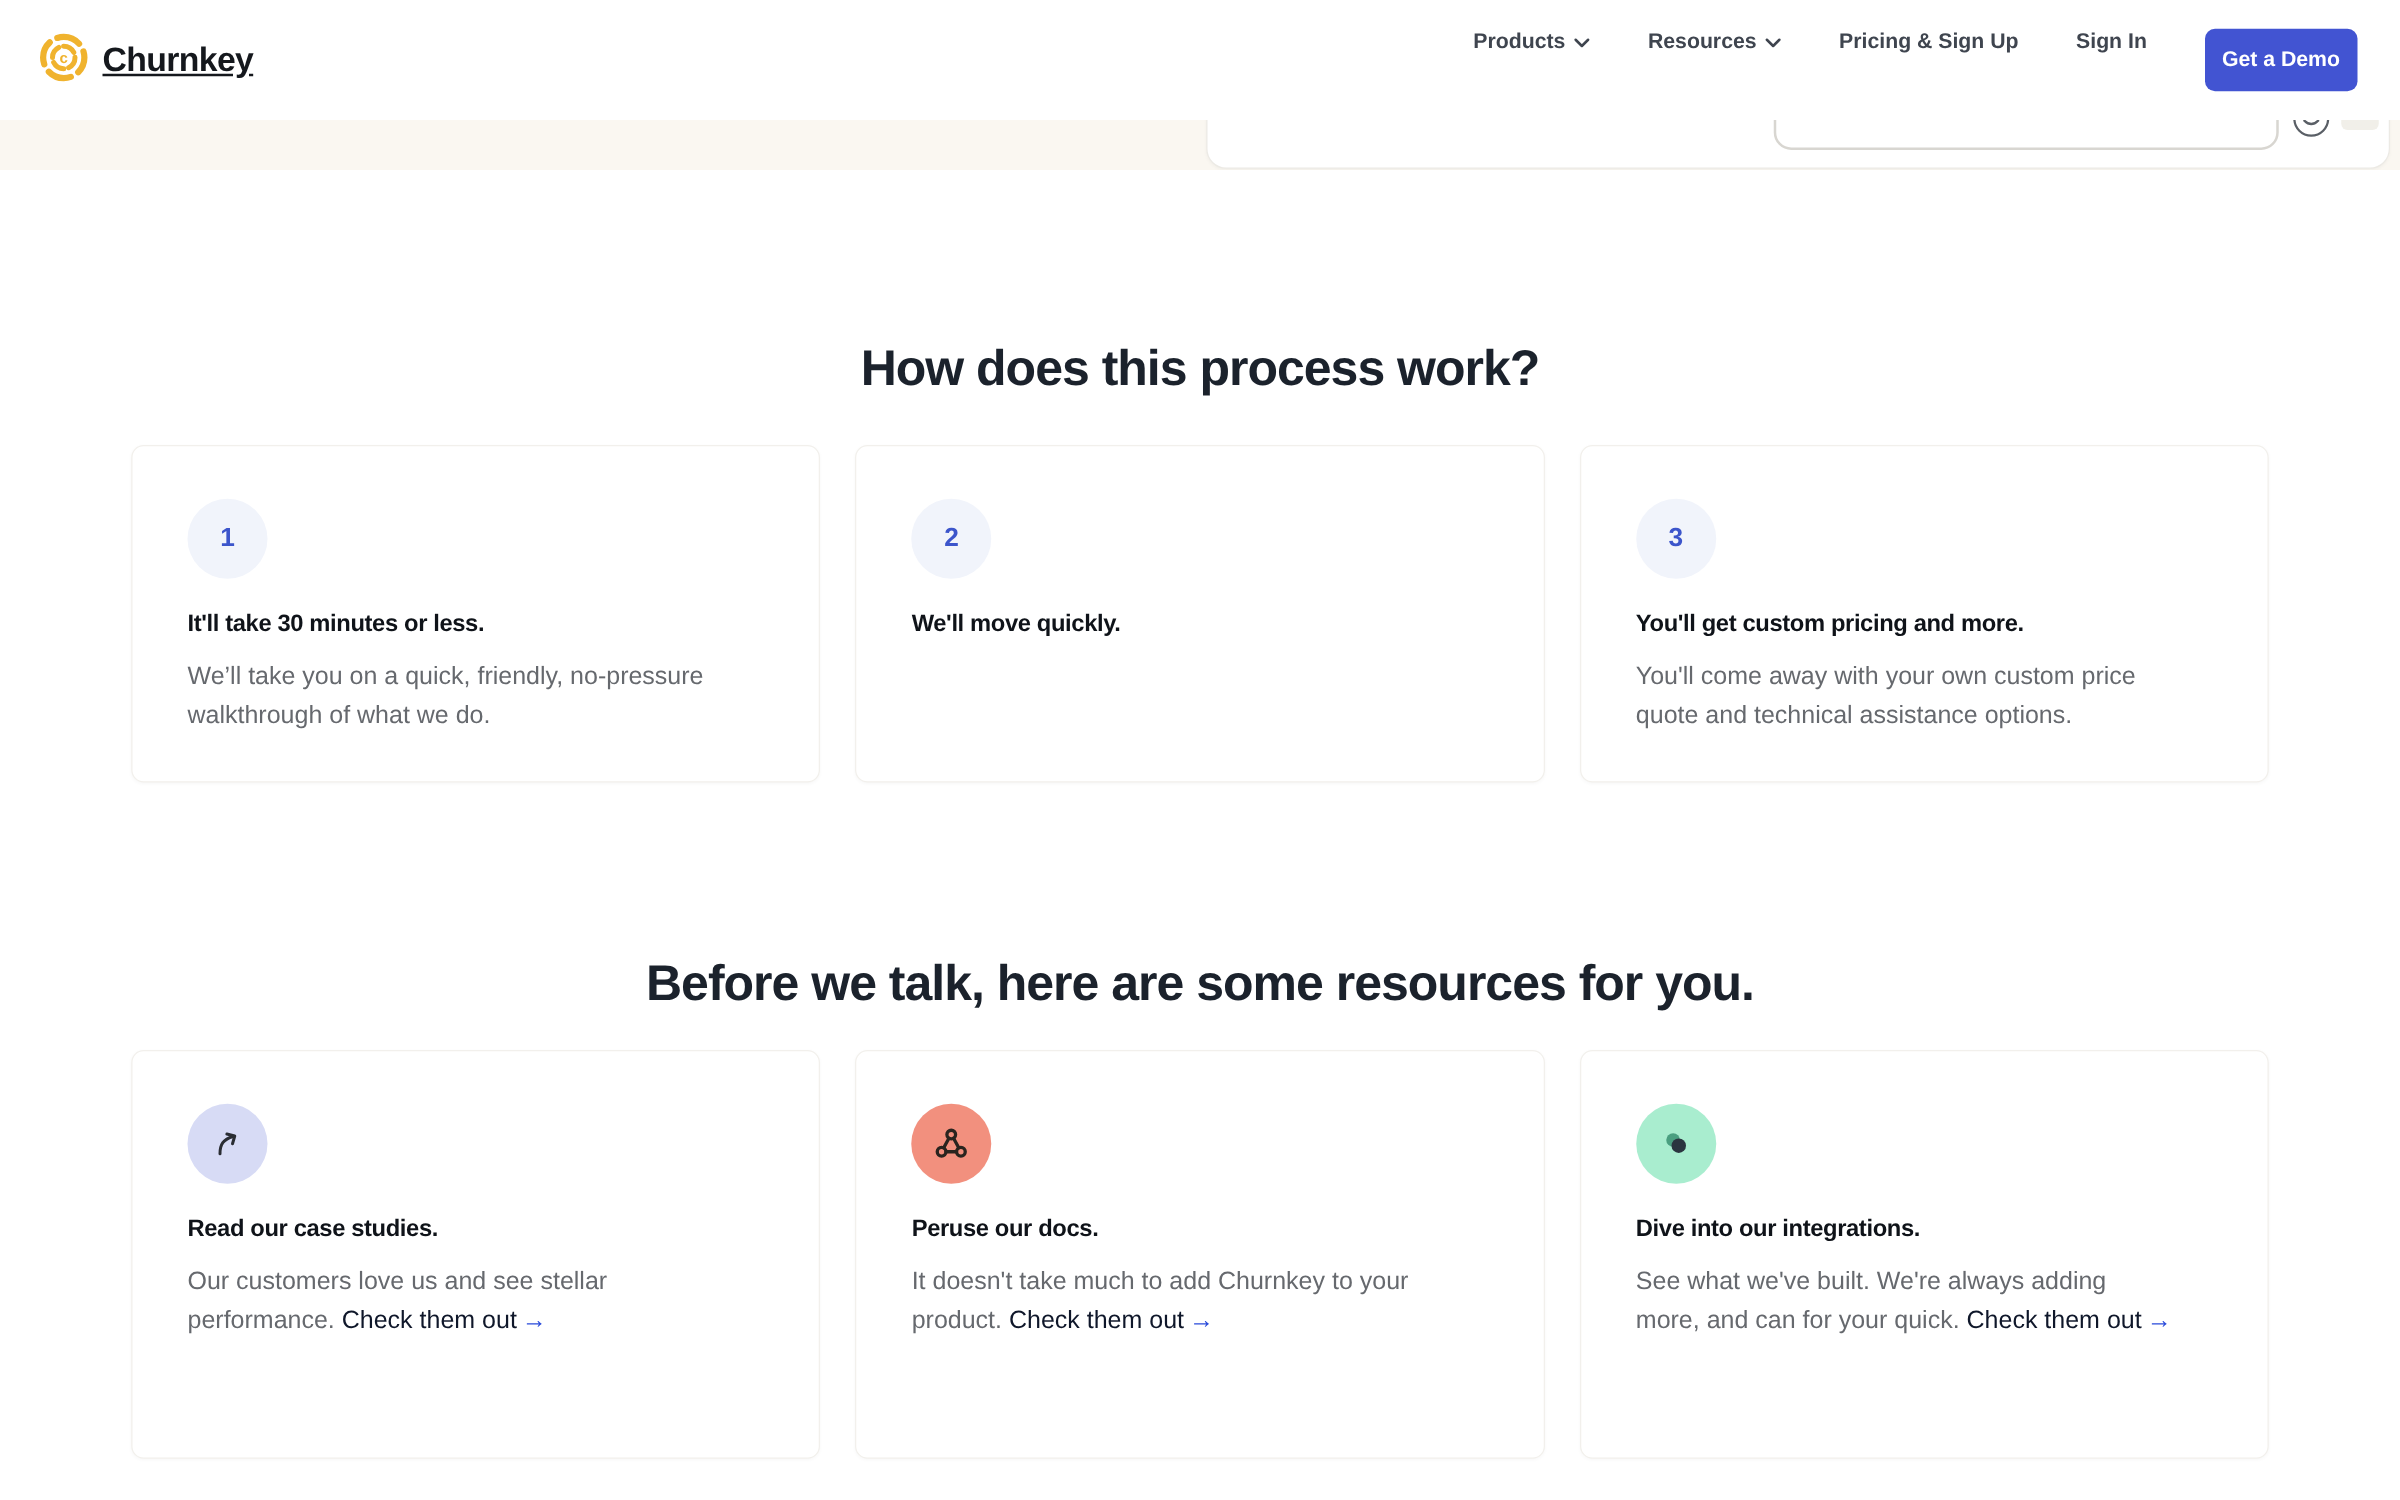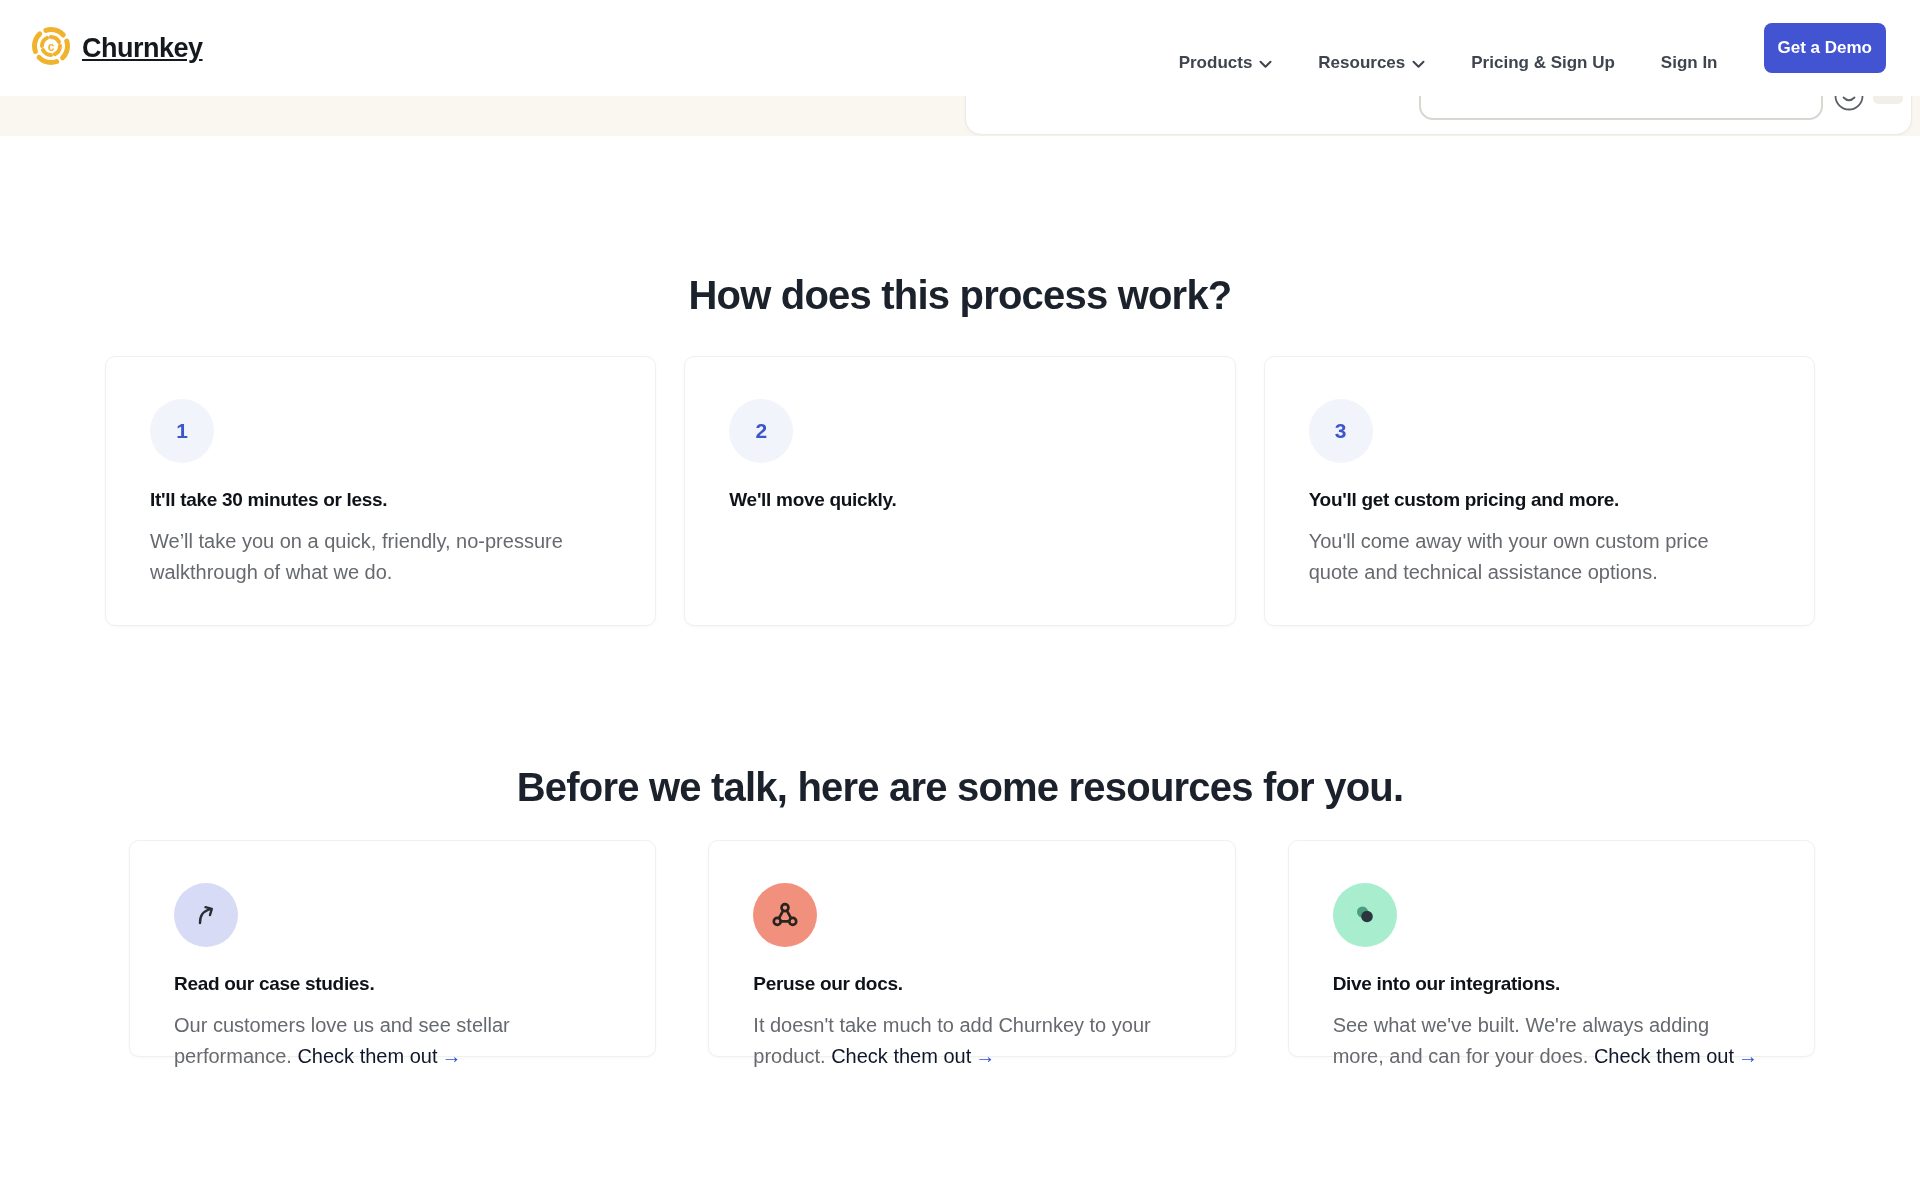--- a/index.html
+++ b/index.html
@@ -4,21 +4,21 @@
 <style>
   * { margin:0; padding:0; box-sizing:border-box; }
   html,body { width:1920px; height:1200px; background:#ffffff;
     font-family:"Liberation Sans", sans-serif; overflow:hidden; }
 
   
   .navbar { height:96px; background:#ffffff; display:flex; align-items:center;
     padding:0 34px 0 30px; position:relative; z-index:5; }
   .brand { display:flex; align-items:center; gap:10px; cursor:pointer; }
   .brand-name { font-size:27px; font-weight:800; color:#15181d; letter-spacing:-0.5px;text-decoration:underline; }
-  .nav-links { margin-left:auto; display:flex; align-items:flex-end; gap:46px; }
+  .nav-links { margin-left:auto; display:flex; align-items:flex-start; gap:46px; }
   .nav-item { display:flex; align-items:center; gap:7px; font-size:17px; font-weight:700;
     color:#3f454f; cursor:pointer; white-space:nowrap; }
   .chev { margin-top:2px; }
   .cta-btn { background:#4254d2; color:#ffffff; font-size:17px; font-weight:700;
     border:none; border-radius:8px; padding:15px 14px; cursor:pointer;
     font-family:"Liberation Sans", sans-serif; }
 
   
   .band { position:relative; height:40px; background:#faf7f1; overflow:hidden; }
   .form-card { position:absolute; top:-82px; left:965px; width:947px; height:121px;
@@ -35,21 +35,21 @@
   .content { width:1710px; margin:0 auto; }
   .section-title { font-size:40px; font-weight:800; color:#1b222c; text-align:center;
     letter-spacing:-0.8px; }
   .title-process { margin:137px 0 38px; }
   .title-resources { margin:139px 0 30px; }
 
   .card-row { display:flex; gap:28px; }
   .card { flex:1; background:#ffffff; border:1px solid #f2f0ec; border-radius:10px;
     box-shadow:0 1px 3px rgba(0,0,0,0.035); padding:42px 44px; }
   .card.process { height:270px; }
-  .card.resource { height:217px;margin-left:24px; }
+  .card.resource { height:327px; }
 
   .num-badge { width:64px; height:64px; border-radius:50%; background:#f1f4fb;
     display:flex; align-items:center; justify-content:center;
     color:#3c55cb; font-size:21px; font-weight:700; margin-bottom:26px; }
   .icon-circle { width:64px; height:64px; border-radius:50%;
     display:flex; align-items:center; justify-content:center; margin-bottom:26px; }
 
   .card-title { font-size:19px; font-weight:800; color:#0f1319; letter-spacing:-0.3px;
     margin-bottom:15px; }
   .card-body { font-size:20px; color:#66696e; line-height:1.55; max-width:430px; }
@@ -168,19 +168,19 @@
 
     <div class="card resource">
       <div class="icon-circle" style="background:#a9edcf;">
         <svg width="30" height="30" viewBox="0 0 30 30">
           <circle cx="12.5" cy="12" r="5.5" fill="#4a9f80"></circle>
           <circle cx="17" cy="16.5" r="5.8" fill="#2b3540"></circle>
         </svg>
       </div>
       <div class="card-title">Dive into our integrations.</div>
       <div class="card-body">
-        <span>See what we've built. We're always adding more, and can for your does.</span>
+        <span>See what we've built. We're always adding more, and can for your quick.</span>
         <a class="card-link">Check them out</a><span class="link-arrow">→</span>
       </div>
     </div>
 
   </div>
 </main>
 
 </body></html>

